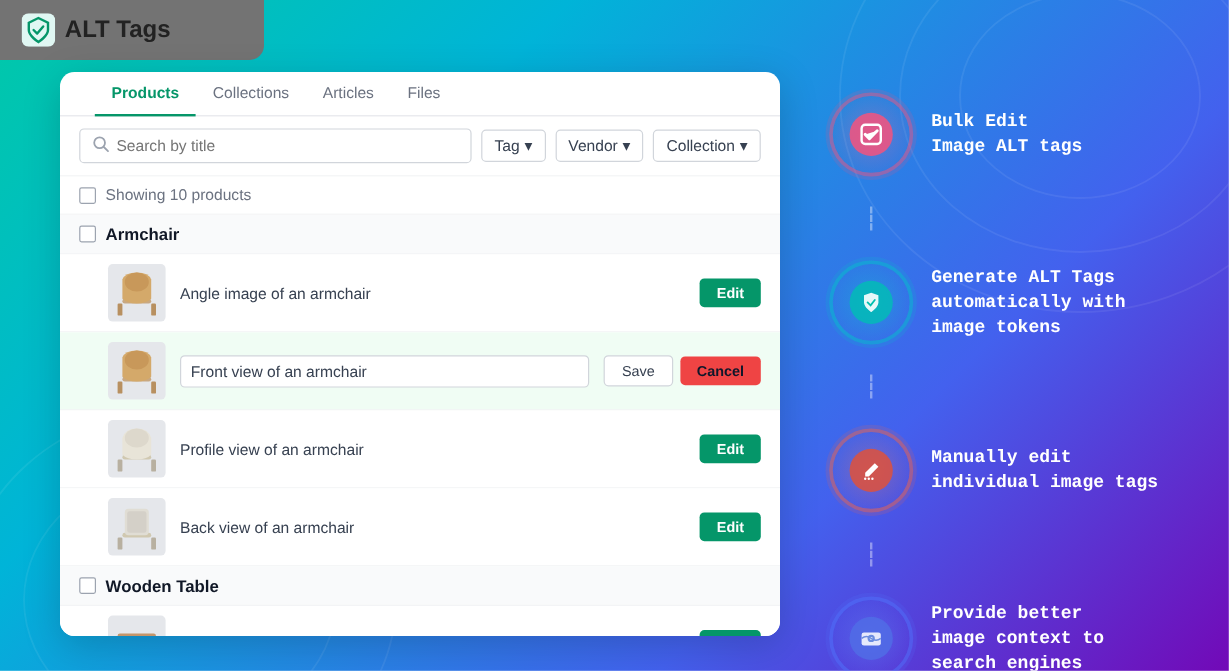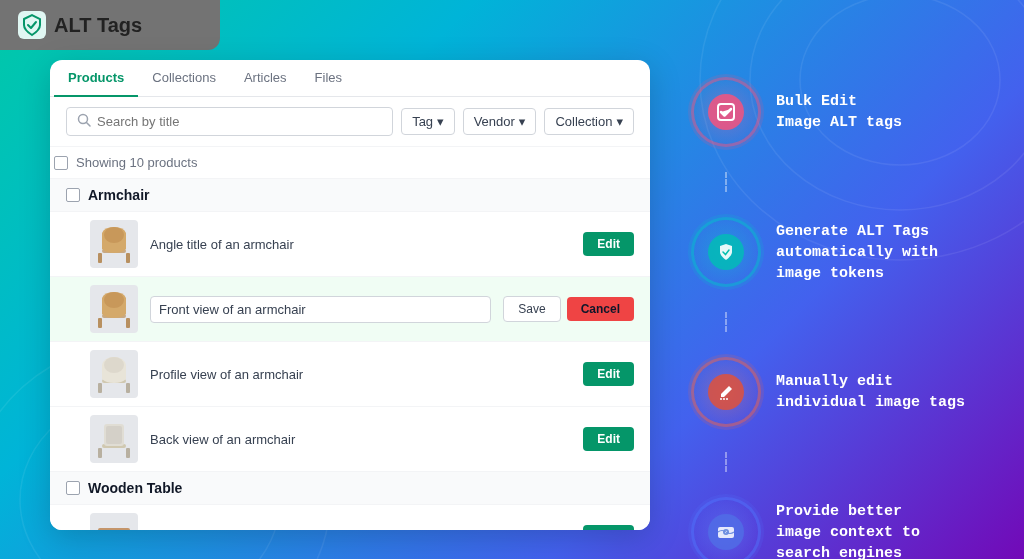--- a/index.html
+++ b/index.html
@@ -43,21 +43,21 @@
       background: white;
       border-radius: 12px;
       box-shadow: 0 8px 32px rgba(0,0,0,0.18);
       overflow: hidden;
     }
 
     
     .tabs {
       display: flex;
       border-bottom: 1px solid #e5e7eb;
-      padding: 0 4px;
+      padding: 0 29px;
     }
     .tab {
       padding: 10px 14px;
       font-size: 13px;
       color: #6b7280;
       cursor: pointer;
       border-bottom: 2px solid transparent;
       margin-bottom: -1px;
     }
     .tab.active {
@@ -106,21 +106,21 @@
       color: #374151;
       background: white;
       cursor: pointer;
     }
 
     
     .showing-row {
       display: flex;
       align-items: flex-end;
       gap: 8px;
-      padding: 8px 4px;
+      padding: 8px 16px;
       border-bottom: 1px solid #f3f4f6;
     }
     .showing-text {
       font-size: 13px;
       color: #6b7280;
     }
     .checkbox {
       width: 14px; height: 14px;
       border: 1.5px solid #9ca3af;
       border-radius: 2px;
@@ -357,21 +357,21 @@
   <div class="product-row">
     <div class="product-thumb">
       <svg width="40" height="46" viewBox="0 0 40 46" fill="none">
         <rect x="8" y="28" width="24" height="4" rx="2" fill="#c8a882"></rect>
         <rect x="4" y="32" width="4" height="10" rx="1" fill="#b89060"></rect>
         <rect x="32" y="32" width="4" height="10" rx="1" fill="#b89060"></rect>
         <path d="M8 12 Q10 6 20 6 Q30 6 32 12 L32 28 Q28 32 20 32 Q12 32 8 28 Z" fill="#d4a96a"></path>
         <ellipse cx="20" cy="14" rx="10" ry="8" fill="#c8985a"></ellipse>
       </svg>
     </div>
-    <span class="product-alt-text">Angle title of an armchair</span>
+    <span class="product-alt-text">Angle image of an armchair</span>
     <button class="btn-edit">Edit</button>
   </div>
 
   <div class="product-row editing">
     <div class="product-thumb">
       <svg width="40" height="46" viewBox="0 0 40 46" fill="none">
         <rect x="8" y="28" width="24" height="4" rx="2" fill="#c8a882"></rect>
         <rect x="4" y="32" width="4" height="10" rx="1" fill="#b89060"></rect>
         <rect x="32" y="32" width="4" height="10" rx="1" fill="#b89060"></rect>
         <path d="M8 12 Q10 6 20 6 Q30 6 32 12 L32 28 Q28 32 20 32 Q12 32 8 28 Z" fill="#d4a96a"></path>

